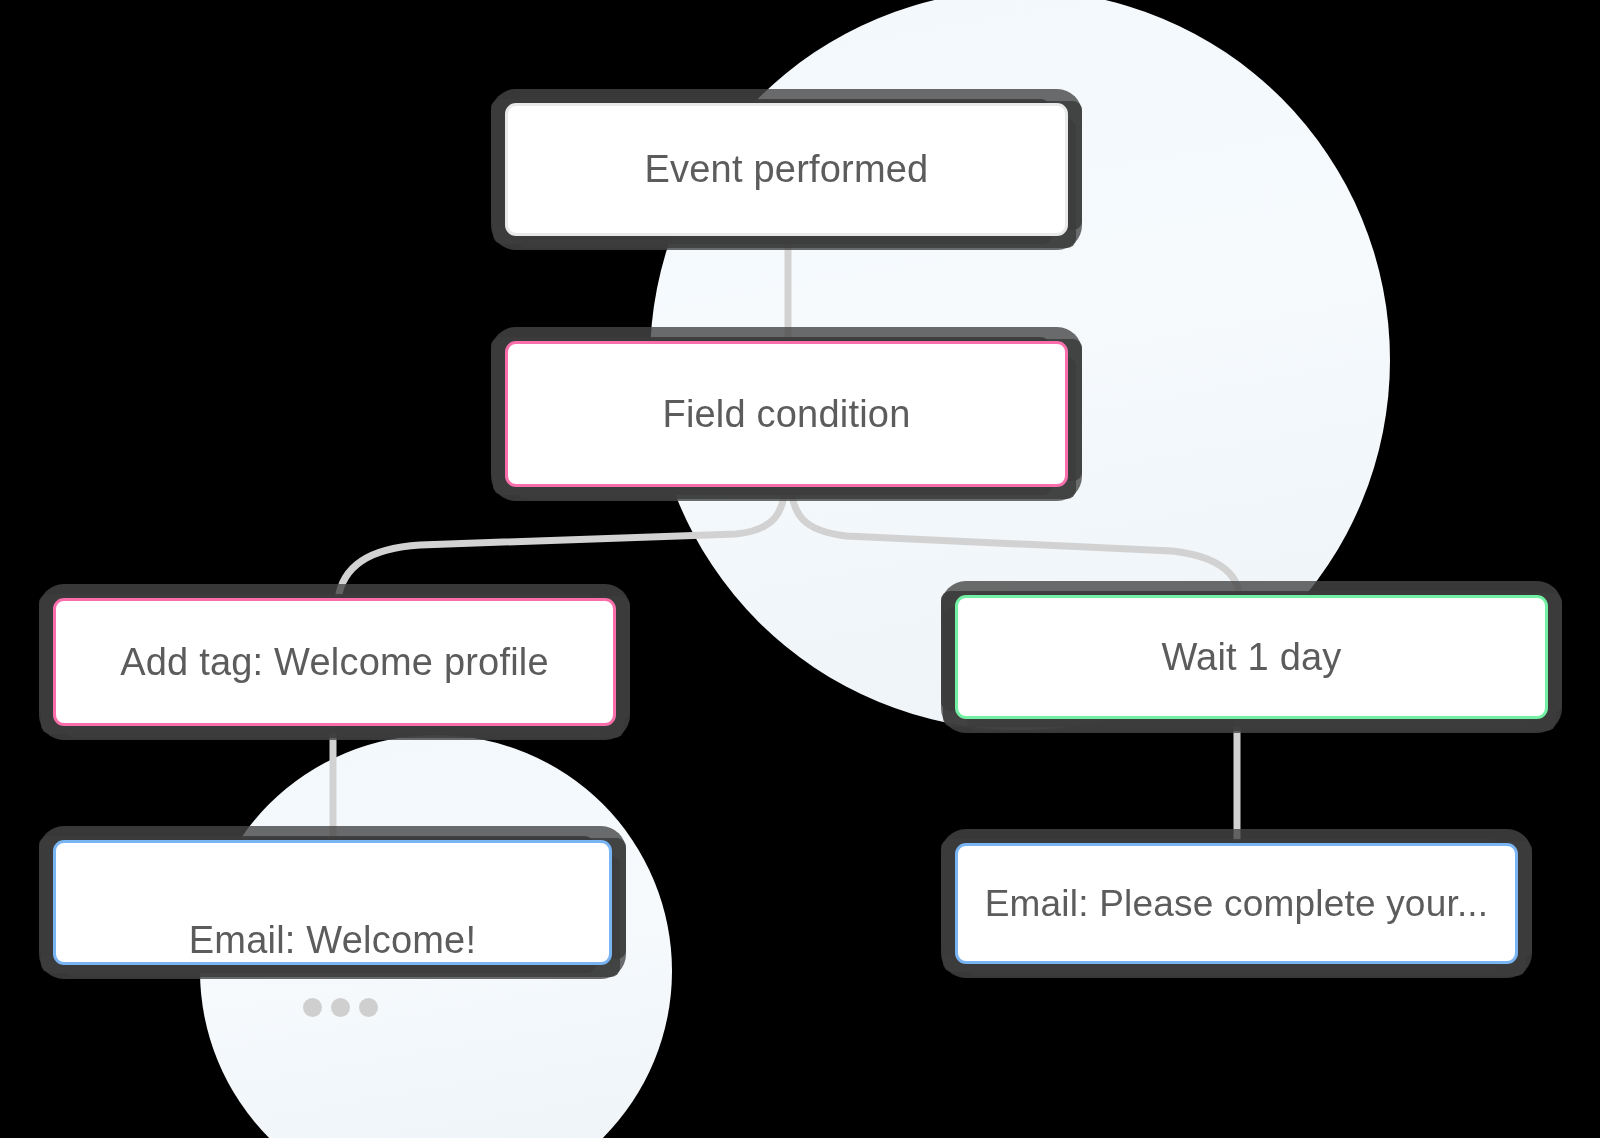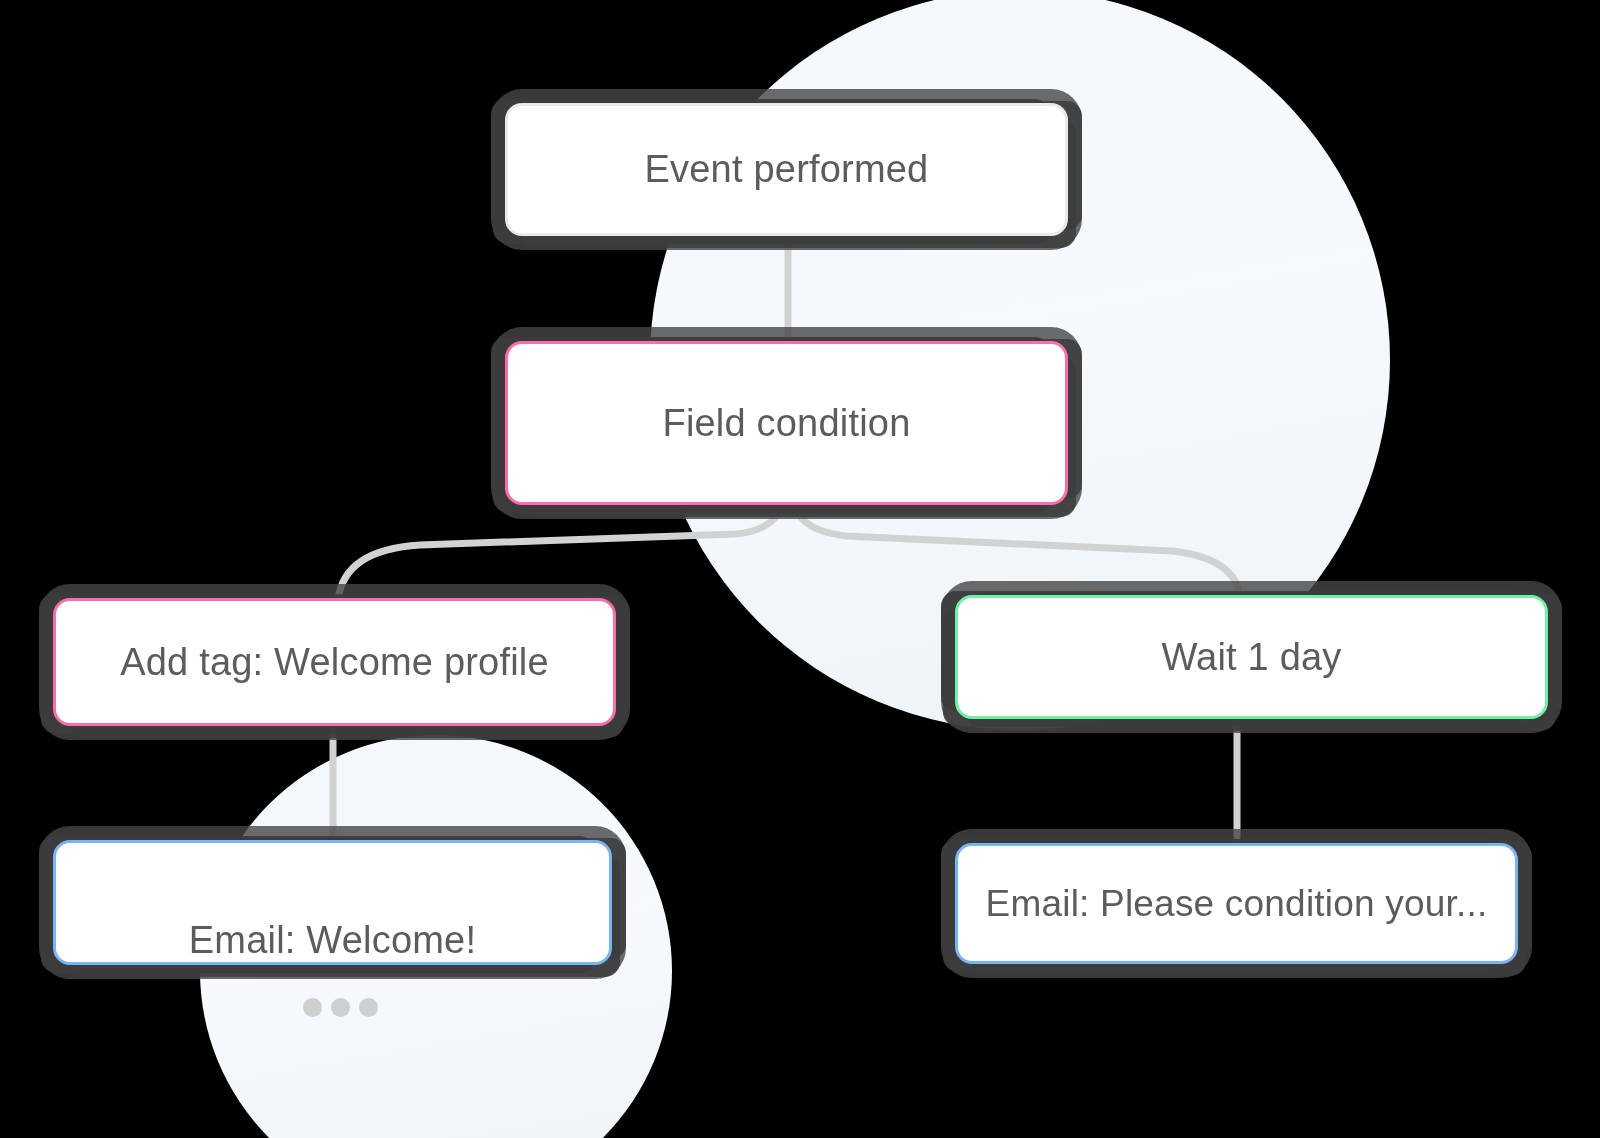--- a/index.html
+++ b/index.html
@@ -22,21 +22,21 @@
   svg#links{
     position:absolute; left:0; top:0; width:1600px; height:1138px;
     pointer-events:none;
   }
   .link{ fill:none; stroke:#d2d2d2; stroke-width:7; stroke-linecap:round; }
 
   .node{
     position:absolute;
     box-sizing:border-box;
     background:#ffffff;
-    border-radius:17px;
+    border-radius:11px;
     display:flex;
     align-items:center;
     justify-content:center;
     box-shadow:
       -16px -6px 0 -2px rgba(60,60,60,0.92),
       -14px 10px 0 -2px rgba(60,60,60,0.88),
       10px 14px 0 -2px rgba(60,60,60,0.85),
       16px -4px 0 -2px rgba(60,60,60,0.85),
       0 0 0 14px rgba(70,70,70,0.80);
     overflow:visible;
@@ -47,21 +47,21 @@
     letter-spacing:.2px;
     white-space:nowrap;
   }
   .node.gray   { border:3px solid #e9e9e9; }
   .node.pink   { border:3px solid #fa6fab; }
   .node.green  { border:3px solid #72f0a4; }
   .node.blue   { border:3px solid #79b4f3; }
 
   
   #node-event     { left:505px; top:103px; width:563px; height:133px; }
-  #node-condition { left:505px; top:341px; width:563px; height:164px; }
+  #node-condition { left:505px; top:341px; width:563px; height:146px; }
   #node-addtag    { left:53px;  top:598px; width:563px; height:128px; }
   #node-wait      { left:955px; top:595px; width:593px; height:124px; }
   #node-welcome   { left:53px;  top:840px; width:559px; height:125px;align-items:flex-end; }
   #node-complete  { left:955px; top:843px; width:563px; height:121px; }
 
   #node-complete .lbl{ font-size:37px; }
 
   .dots{
     position:absolute;
     left:303px; top:998px;
@@ -107,21 +107,21 @@
 
   <div class="node green" id="node-wait">
     <span class="lbl">Wait 1 day</span>
   </div>
 
   <div class="node blue" id="node-welcome">
     <span class="lbl">Email: Welcome!</span>
   </div>
 
   <div class="node blue" id="node-complete">
-    <span class="lbl">Email: Please condition your...</span>
+    <span class="lbl">Email: Please complete your...</span>
   </div>
 
   <div class="dots">
     <i></i>
     <i></i>
     <i></i>
   </div>
 
 </div>
 

